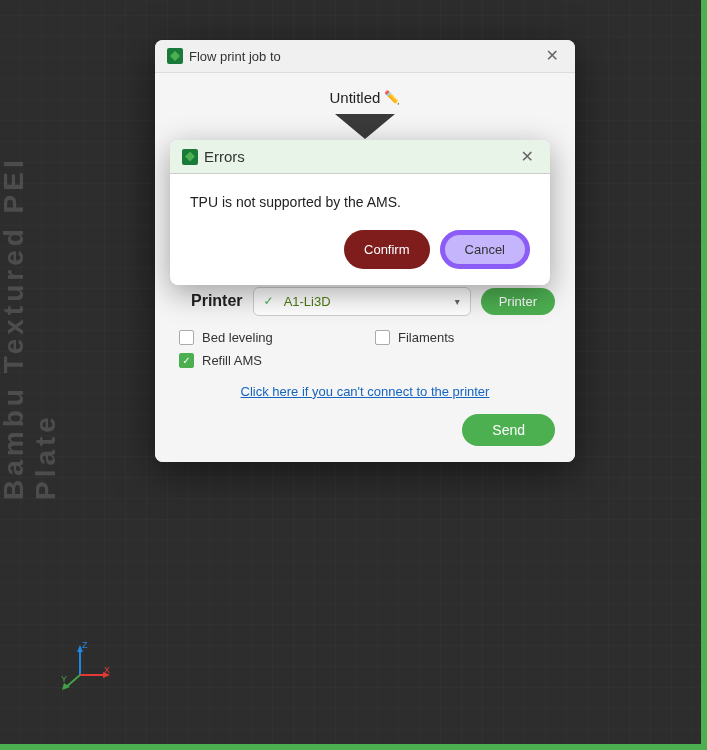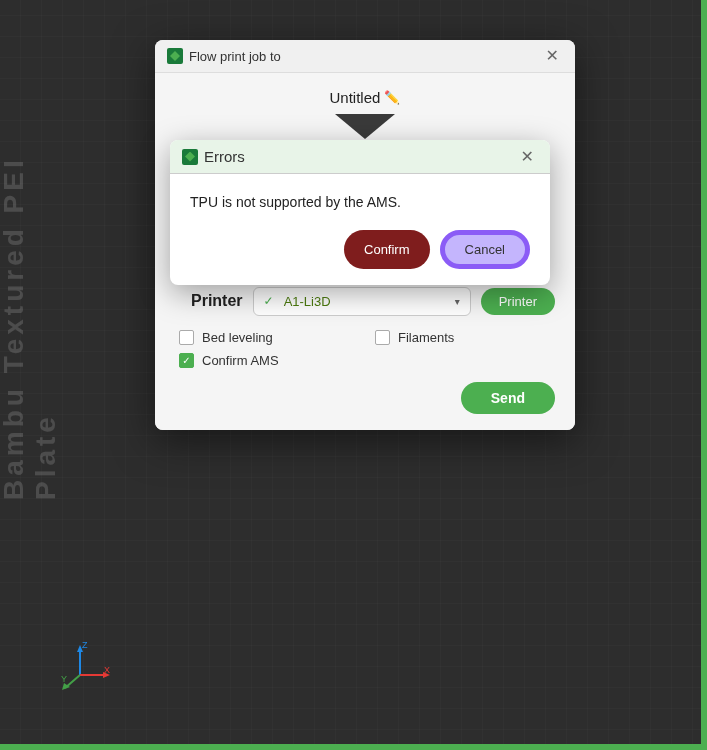--- a/index.html
+++ b/index.html
@@ -403,21 +403,21 @@
     }
 
     .send-btn {
       background: #4caf50;
       color: #fff;
       border: none;
       border-radius: 20px;
       padding: 8px 30px;
       font-size: 14px;
       cursor: pointer;
-      font-weight: 700;
+      font-weight: 400;
     }
 
     
     .error-dialog {
       position: absolute;
       top: 140px;
       left: 170px;
       width: 380px;
       background: #fff;
       border-radius: 8px;
@@ -643,24 +643,27 @@
       <div class="option-item">
         <div class="checkbox"></div>
         <span>Bed leveling</span>
       </div>
       <div class="option-item">
         <div class="checkbox"></div>
         <span>Filaments</span>
       </div>
       <div class="option-item">
         <div class="checkbox checked"></div>
-        <span>Confirm AMS</span>
-      </div>
-    </div>
-
+        <span>Refill AMS</span>
+      </div>
+    </div>
+
+    <div class="connect-link">
+      <span class="connect-link-text">Click here if you can't connect to the printer</span>
+    </div>
 
     <div class="send-row">
       <button class="send-btn">Send</button>
     </div>
   </div>
 </div>
 
 <div class="error-dialog">
   <div class="error-titlebar">
     <div class="error-title-left">

